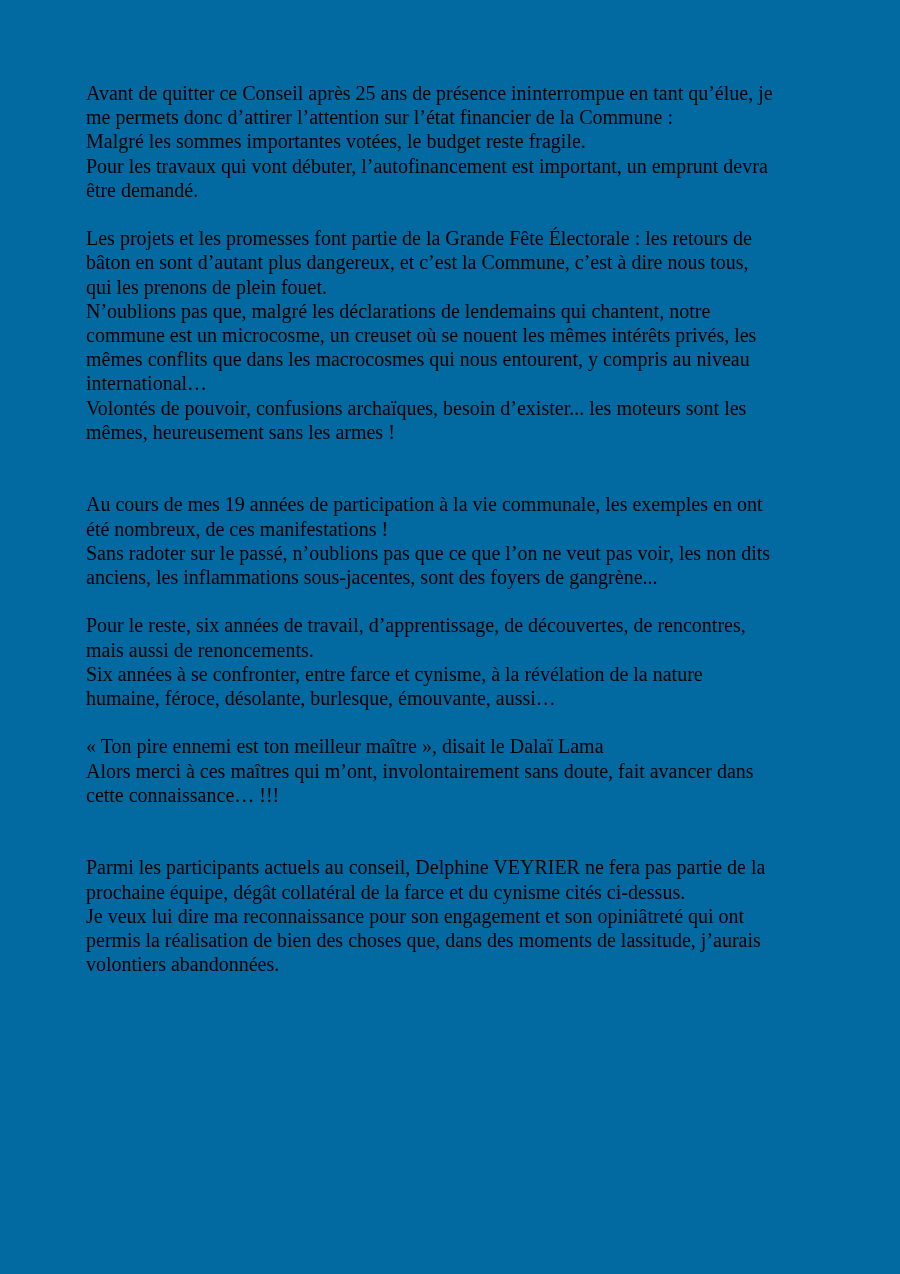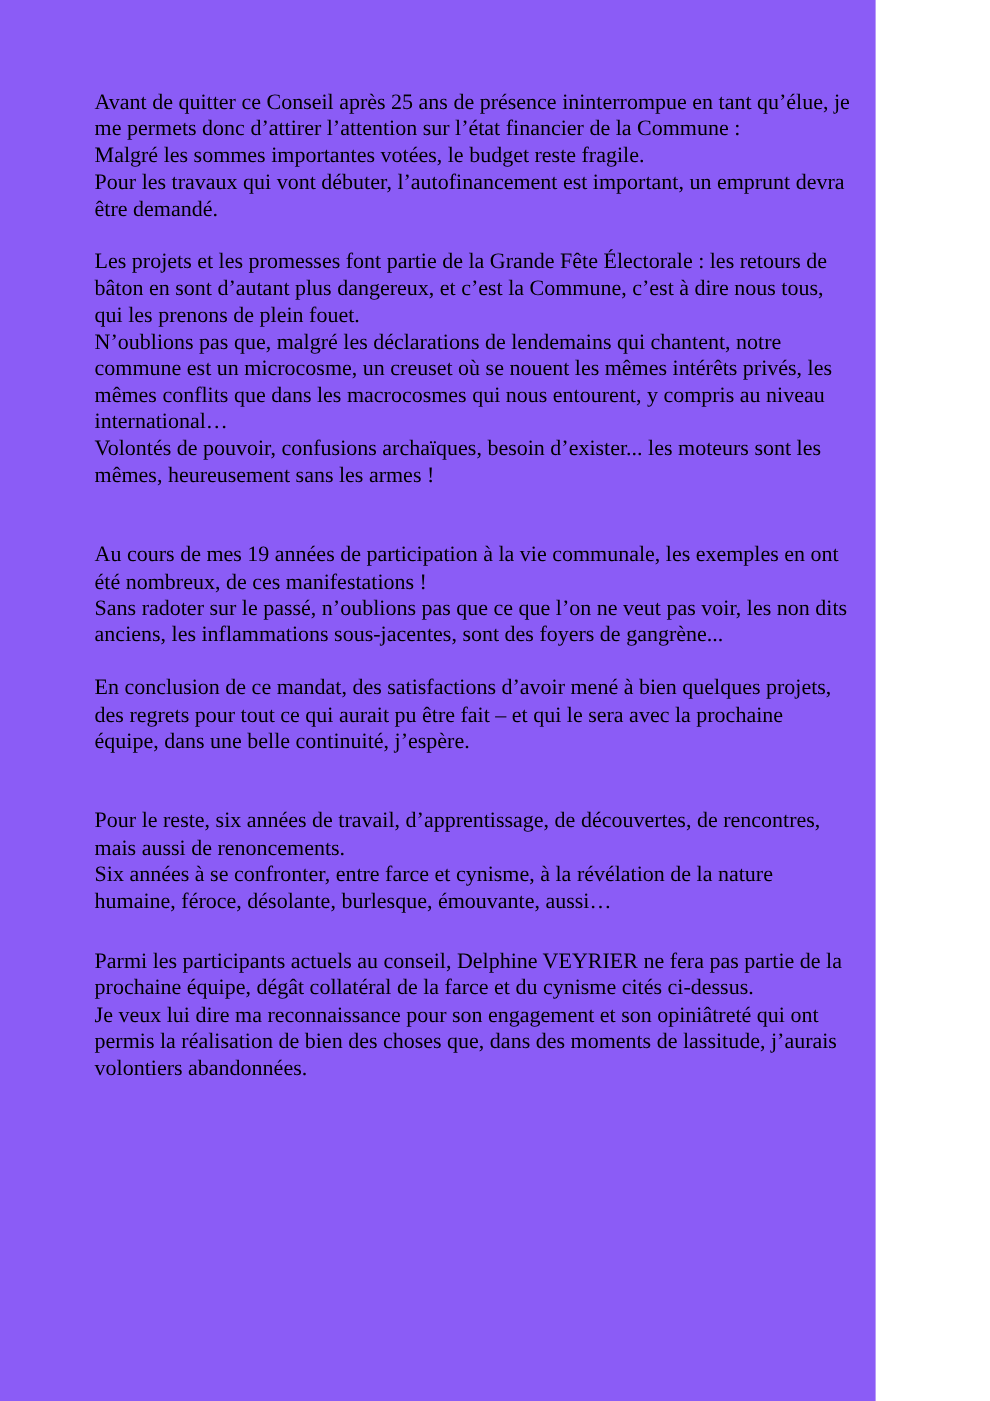--- a/index.html
+++ b/index.html
@@ -7,23 +7,23 @@
     padding: 0;
     background: #ffffff;
   }
   body {
     width: 900px;
     height: 1274px;
     font-family: "Liberation Serif", "DejaVu Serif", serif;
   }
   .page {
     position: relative;
-    width: 796px;
+    width: 900px;
     height: 1274px;
-    background: #8b5cf6;
+    background: #0369a1;
     overflow: hidden;
     text-decoration: underline;
   }
   .text-column {
     position: absolute;
     left: 86px;
     top: 81px;
     width: 752px;
     color: #000000;
     font-size: 20px;
@@ -58,26 +58,26 @@
 N’oublions pas que, malgré les déclarations de lendemains qui chantent, notre
 commune est un microcosme, un creuset où se nouent les mêmes intérêts privés, les
 mêmes conflits que dans les macrocosmes qui nous entourent, y compris au niveau
 international…
 Volontés de pouvoir, confusions archaïques, besoin d’exister... les moteurs sont les
 mêmes, heureusement sans les armes !</p>
     <p class="para">Au cours de mes 19 années de participation à la vie communale, les exemples en ont
 été nombreux, de ces manifestations !
 Sans radoter sur le passé, n’oublions pas que ce que l’on ne veut pas voir, les non dits
 anciens, les inflammations sous-jacentes, sont des foyers de gangrène...</p>
-    <p class="para gap2">En conclusion de ce mandat, des satisfactions d’avoir mené à bien quelques projets,
-des regrets pour tout ce qui aurait pu être fait – et qui le sera avec la prochaine
-équipe, dans une belle continuité, j’espère.</p>
     <p class="para">Pour le reste, six années de travail, d’apprentissage, de découvertes, de rencontres,
 mais aussi de renoncements.
 Six années à se confronter, entre farce et cynisme, à la révélation de la nature
 humaine, féroce, désolante, burlesque, émouvante, aussi…</p>
+    <p class="para gap2">« Ton pire ennemi est ton meilleur maître », disait le Dalaï Lama
+Alors merci à ces maîtres qui m’ont, involontairement sans doute, fait avancer dans
+cette connaissance… !!!</p>
     <p class="para">Parmi les participants actuels au conseil, Delphine VEYRIER ne fera pas partie de la
 prochaine équipe, dégât collatéral de la farce et du cynisme cités ci-dessus.
 Je veux lui dire ma reconnaissance pour son engagement et son opiniâtreté qui ont
 permis la réalisation de bien des choses que, dans des moments de lassitude, j’aurais
 volontiers abandonnées.</p>
   </div>
 </div>
 
 </body></html>

